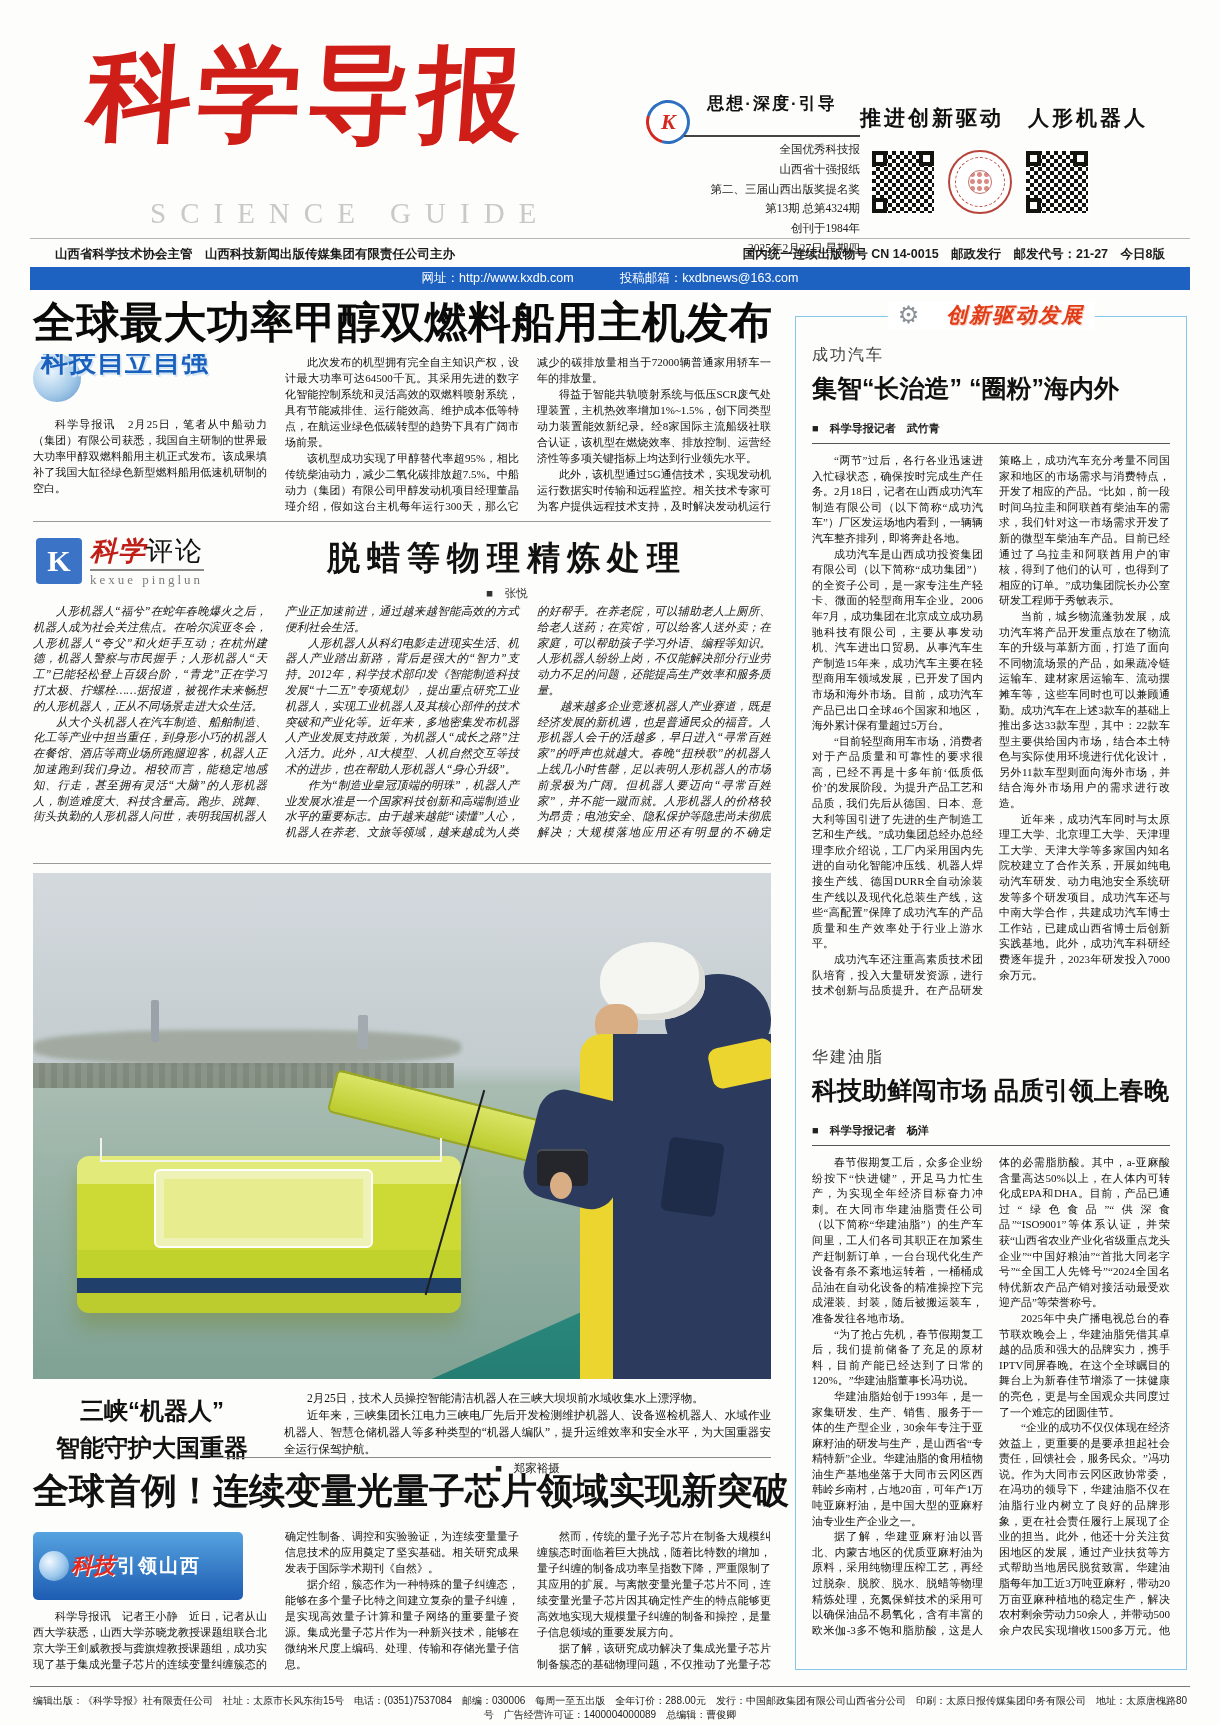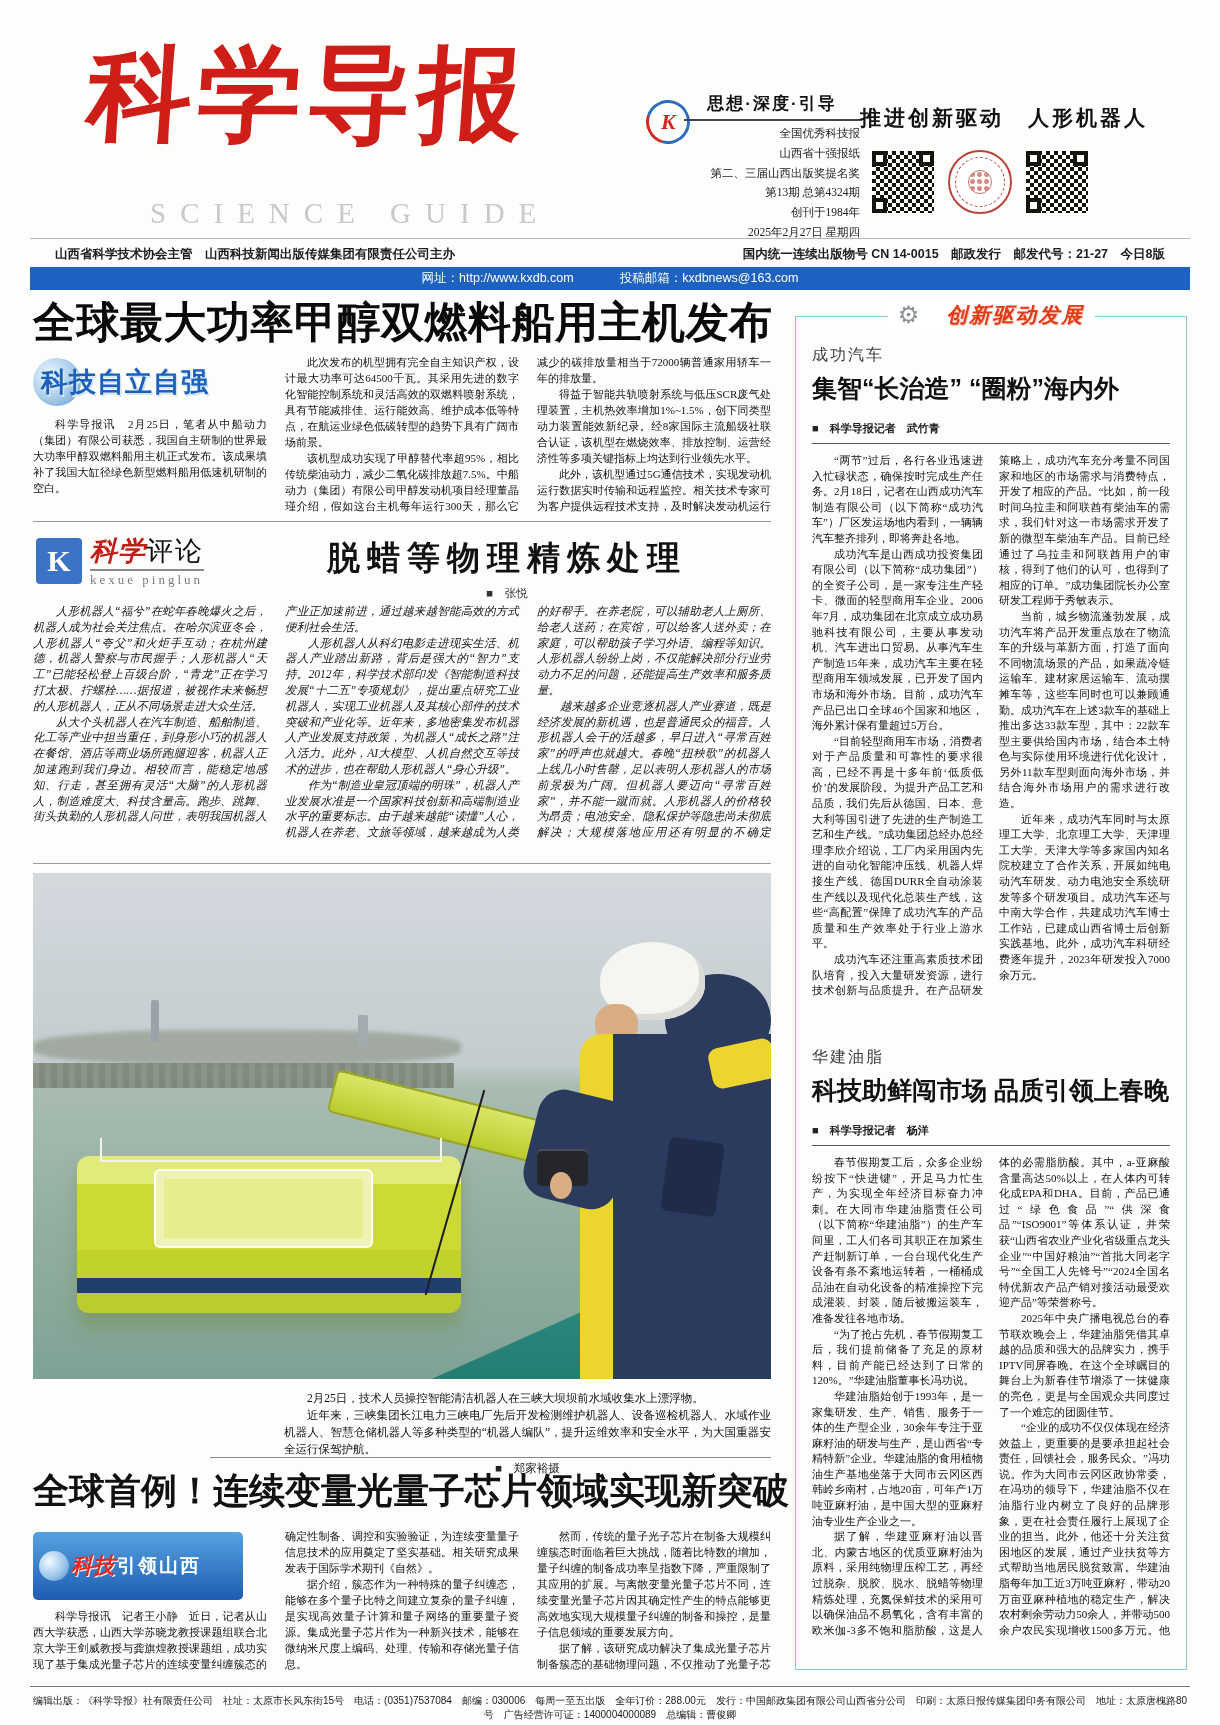--- a/index.html
+++ b/index.html
@@ -11,21 +11,21 @@
   .masthead-cn{left:88px;top:38px;font-size:104px;line-height:1.1;font-weight:900;color:#cf1d17;
                letter-spacing:6px;font-family:"Liberation Serif",serif;transform:skewX(-4deg);}
   .masthead-en{left:150px;top:197px;font-size:29px;color:#c9c9c9;letter-spacing:14px;
                font-family:"Liberation Serif",serif;}
   .logo-k{left:646px;top:100px;width:38px;height:38px;border-radius:50%;border:3px solid #2f6fc0;
           border-left-color:#d5281f;transform:rotate(-28deg);display:flex;align-items:center;justify-content:center;background:#fff;}
   .logo-k span{transform:rotate(28deg);color:#d5281f;font-weight:900;font-style:italic;font-size:22px;
                font-family:"Liberation Serif",serif;}
   .slogan-block{left:684px;top:92px;width:176px;}
   .slogan{font-size:17px;font-weight:700;letter-spacing:2px;text-align:center;border-bottom:2px solid #444;
-          padding-bottom:4px;font-family:"Liberation Sans","DejaVu Sans",sans-serif;}
+          padding-bottom:20px;font-family:"Liberation Sans","DejaVu Sans",sans-serif;}
   .honors{margin-top:3px;}
   .honors p{margin:0;font-size:11.5px;line-height:1.72;text-align:right;color:#222;}
   .motto{left:860px;top:104px;width:330px;font-size:21px;font-weight:800;letter-spacing:3px;
          font-family:"Liberation Sans","DejaVu Sans",sans-serif;}
   .qr-row{left:872px;top:150px;display:flex;gap:14px;align-items:center;}
   .qr{width:62px;height:62px;position:relative;
       background:conic-gradient(#14140f 90deg,#fff 0 180deg,#14140f 0 270deg,#fff 0) 0 0/8px 8px;outline:1px solid #fff;}
   .qc{position:absolute;width:15px;height:15px;border:4px solid #14140f;background:#fff;box-sizing:border-box;}
   .qc.tl{left:0;top:0;} .qc.tr{right:0;top:0;} .qc.bl{left:0;bottom:0;}
   .stamp{width:60px;height:60px;border-radius:50%;border:2px solid #b8453c;position:relative;background:#fff;}
@@ -38,21 +38,21 @@
   .bluebar{left:30px;top:267px;width:1160px;height:23px;background:#1d61c1;color:#fff;display:flex;
            justify-content:center;align-items:center;gap:46px;font-size:12.5px;
            font-family:"Liberation Sans","DejaVu Sans",sans-serif;}
 
   
   .h1{left:33px;top:294px;width:738px;font-size:43px;font-weight:900;letter-spacing:0.5px;white-space:nowrap;
       font-family:"Liberation Sans","DejaVu Sans",sans-serif;color:#0a0a0a;}
   .cols{column-gap:18px;column-fill:auto;overflow:hidden;text-align:justify;}
   .cols p{margin:0;text-indent:2em;}
   .art1{left:33px;top:354px;width:738px;height:160px;column-count:3;font-size:11px;line-height:16px;}
-  .badge1{height:56px;display:flex;align-items:center;break-inside:avoid;position:relative;margin-bottom:6px;}
+  .badge1{height:56px;display:flex;align-items:flex-start;break-inside:avoid;position:relative;margin-bottom:6px;}
   .globe1{width:48px;height:48px;border-radius:50%;flex:none;
           background:radial-gradient(circle at 35% 35%,#eef6fd,#a6cbe9 55%,#5e93c8);}
   .badge1-text{position:relative;margin-left:-40px;font-size:27px;font-weight:900;color:#1a61bd;letter-spacing:1px;
                font-family:"Liberation Sans","DejaVu Sans",sans-serif;text-shadow:1.5px 1.5px 0 #d4e5f5;}
   .rule-l{left:33px;height:1px;background:#9a9a9a;width:738px;}
   .sec2-logo{left:36px;top:538px;display:flex;align-items:flex-start;gap:8px;}
   .k-sq{width:46px;height:46px;background:#3b74c7;color:#fff;display:flex;align-items:center;justify-content:center;
         font-size:30px;font-weight:900;font-family:"Liberation Serif",serif;border-radius:4px;}
   .sec2-line1{font-size:27px;line-height:1;}
   .sec2-red{color:#c01f18;font-weight:900;font-style:italic;letter-spacing:1px;}
@@ -258,20 +258,24 @@
       <div class="ph-face"></div>
       <div class="ph-torso"></div>
       <div class="ph-shoulder"></div>
       <div class="ph-patch"></div>
       <div class="ph-arm2"></div>
       <div class="ph-remote"></div>
       <div class="ph-hand"></div>
     </div>
   </div>
 
+  <div class="abs cap-title">
+    <div>三峡“机器人”</div>
+    <div>智能守护大国重器</div>
+  </div>
   <div class="abs cap-text">
     <div>
         <p>2月25日，技术人员操控智能清洁机器人在三峡大坝坝前水域收集水上漂浮物。</p>
         <p>近年来，三峡集团长江电力三峡电厂先后开发检测维护机器人、设备巡检机器人、水域作业机器人、智慧仓储机器人等多种类型的“机器人编队”，提升运维效率和安全水平，为大国重器安全运行保驾护航。</p>
       </div>
     <span class="cap-shot">■　郑家裕摄</span>
   </div>
 
   <div class="abs rule4"></div>
 

